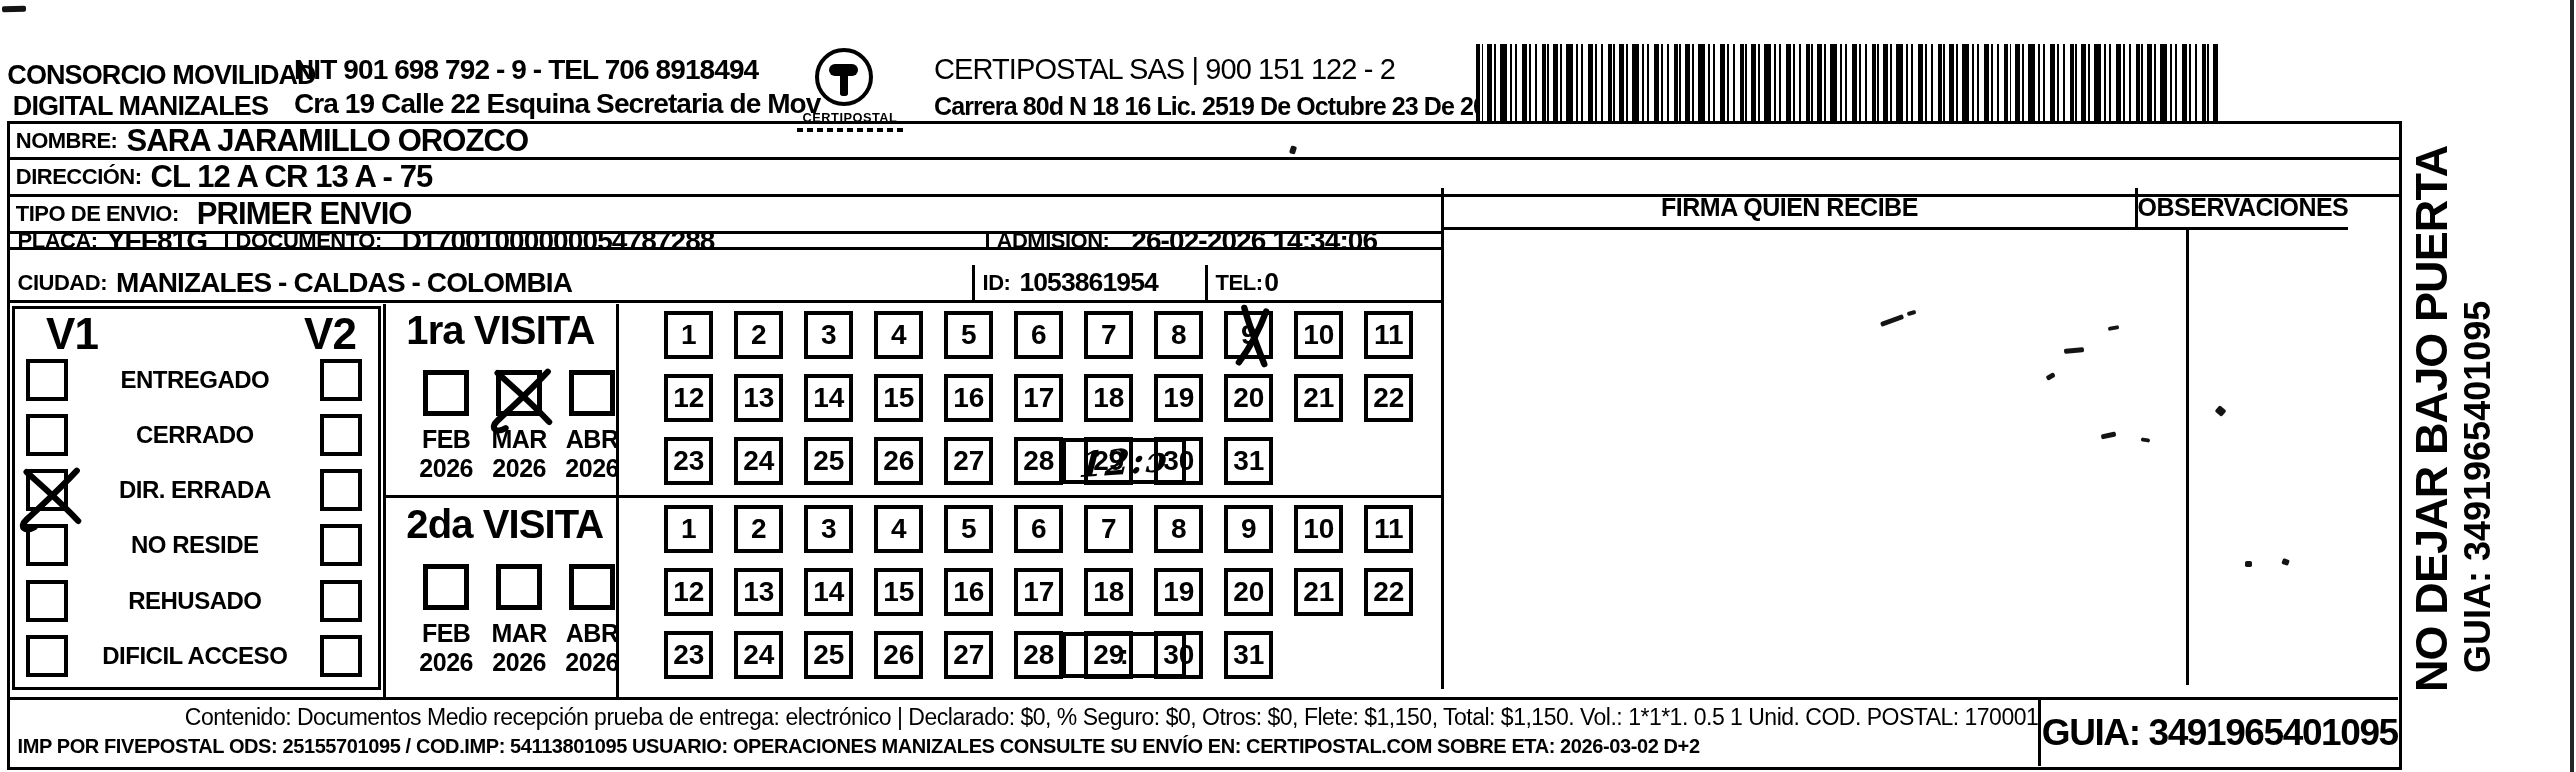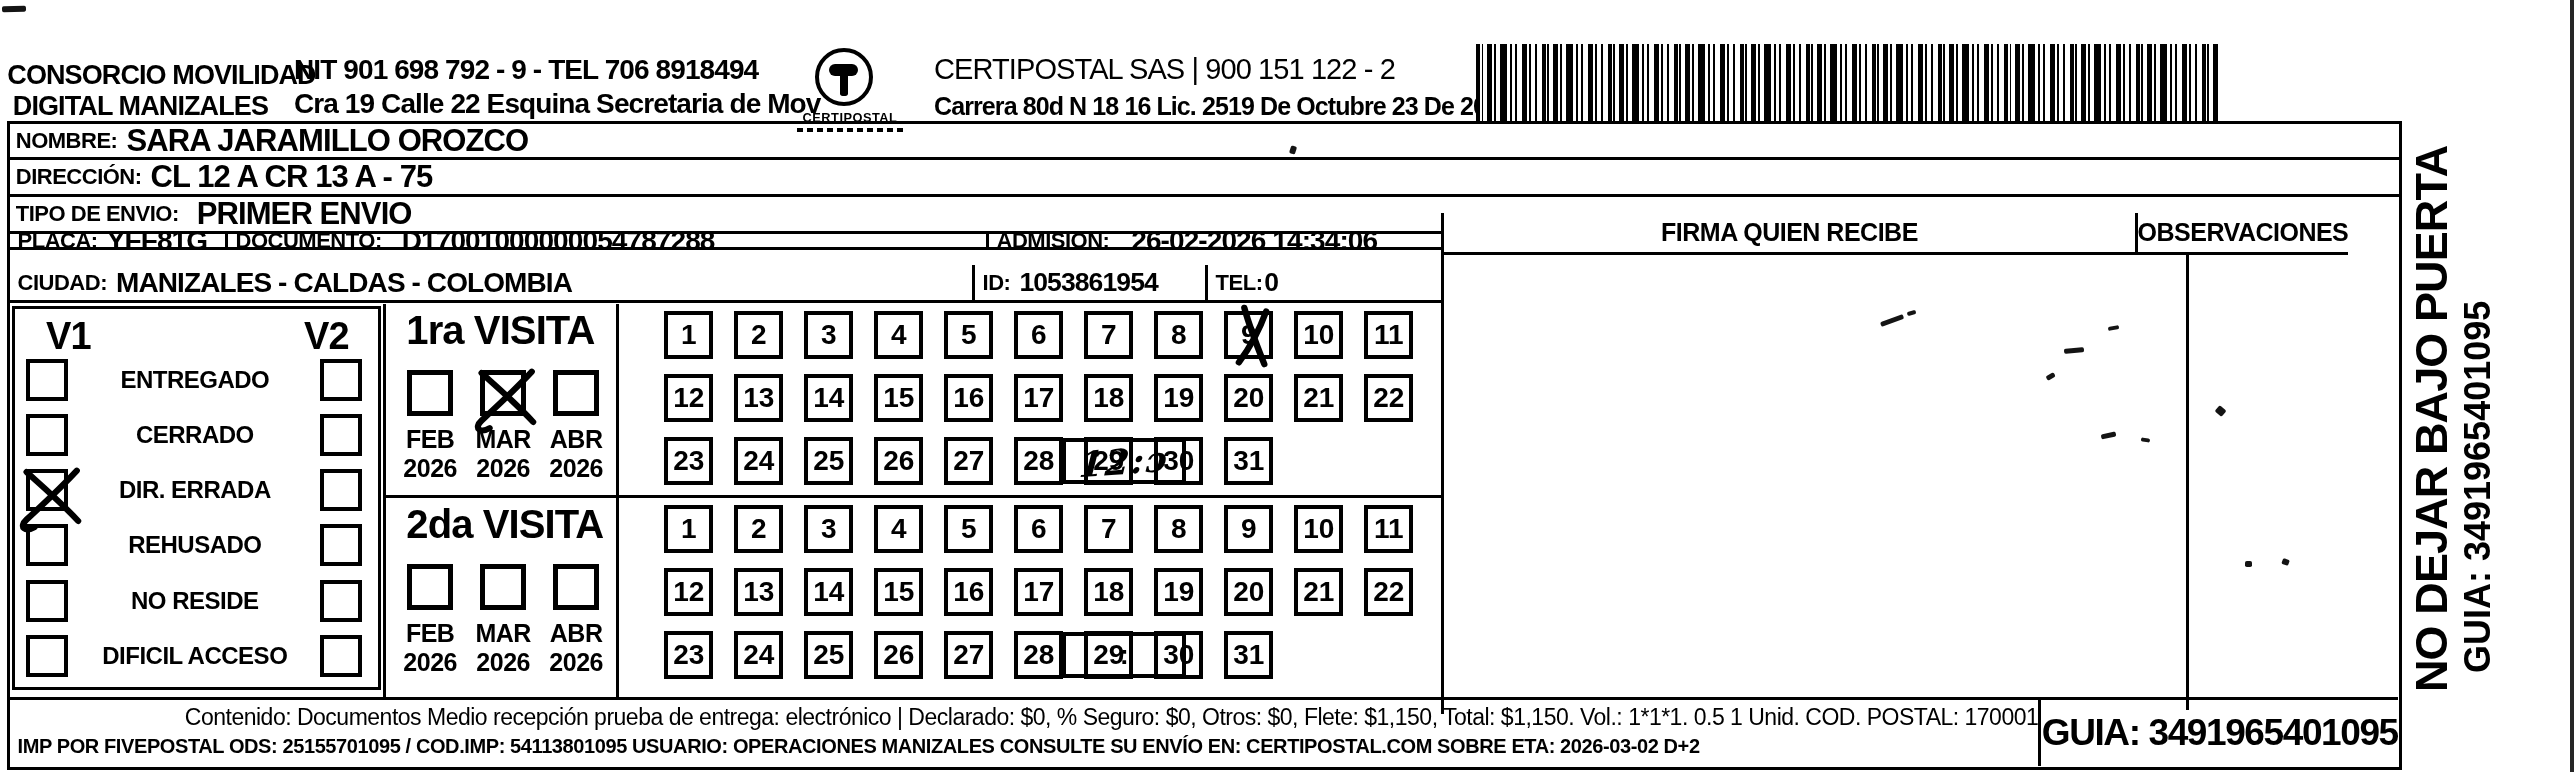--- a/index.html
+++ b/index.html
@@ -52,52 +52,52 @@
   .cell-ciudad { width:962px; }
   .cell-id { width:233px; }
   .cell-tel { flex:1; }
   .row-placa .fvalue, .row-ciudad .fvalue { font-size:28px; }
   .cell-id .fvalue, .cell-tel .fvalue { font-size:26.5px; }
   .cell-tel .flabel { margin-right:1.8px; }
 
   
   .visits { position:absolute; left:0; top:108px; width:1431px; height:393px; }
   .v1v2 { position:absolute; left:1.8px; top:1.8px; width:369px; height:384px; border:3.7px solid var(--ink); }
-  .vhead { position:absolute; top:6px; font-weight:700; font-size:38px; letter-spacing:-0.9px; }
+  .vhead { position:absolute; top:0px; font-weight:700; font-size:44px; letter-spacing:-0.9px; }
   .vh1 { left:31px; } .vh2 { left:289px; }
   #status-options { position:absolute; top:44px; left:0; right:0; bottom:3.7px; display:flex; flex-direction:column; }
   .st-row { flex:1; display:grid; grid-template-columns:44px 1fr 44px; align-items:center; padding:0 14.6px 0 11px; }
   .st-label { text-align:center; font-weight:700; font-size:24px; letter-spacing:-0.5px; }
   .cbx { width:42px; height:42px; border:4.6px solid var(--ink); position:relative; }
 
   .visit { position:absolute; left:373px; width:1058px; border-left:3.7px solid var(--ink); }
   .visit1 { top:0; height:194px; border-bottom:3.7px solid var(--ink); }
   .visit2 { top:194px; height:199px; }
   .v-title { position:absolute; left:20px; top:3.7px; font-weight:700; font-size:40px; letter-spacing:-0.9px; white-space:nowrap; }
-  .months { position:absolute; left:0; top:66px; width:230px; display:flex; padding:0 7.3px 0 11px; gap:7.3px; }
+  .months { position:absolute; left:16px; top:66px; width:230px; display:flex; padding:0 7.3px 0 11px; gap:7.3px; }
   .mcol { flex:1; display:flex; flex-direction:column; align-items:center; }
   .mcb { width:46px; height:46px; border:5.5px solid var(--ink); position:relative; margin-bottom:9px; }
   .mlab, .myear { font-weight:700; font-size:25px; letter-spacing:-0.5px; }
   .days { position:absolute; left:230px; top:0; right:0; bottom:0; border-left:3.7px solid var(--ink); }
   .day-row { position:absolute; left:45px; display:flex; gap:21px; }
   .dr0 { top:7.3px; } .dr1 { top:70px; } .dr2 { top:133px; }
   .day { width:49px; height:48px; border:4.6px solid var(--ink); display:flex; align-items:center; justify-content:center;
          font-weight:700; font-size:28px; position:relative; background:var(--paper); }
   .timebox { position:absolute; left:676px; top:134px; width:124px; height:46px; border:4.6px solid var(--ink);
              display:flex; align-items:center; justify-content:center; font-weight:700; font-size:27px; }
   .timeval.hand { font-family:"DejaVu Serif", serif; font-style:italic; font-weight:700; font-size:35px;
                   transform:rotate(-4deg) skewX(-8deg); letter-spacing:1.8px; }
 
   .handx { position:absolute; left:-12.8px; top:-12.8px; width:68px; height:71px; overflow:visible; }
   .handx path, .dayx path { stroke:var(--ink); stroke-width:9; fill:none; stroke-linecap:round; }
   .dayx { position:absolute; left:0px; top:-11px; width:49px; height:64px; overflow:visible; }
   .dayx path { stroke-width:7; }
 
   
-  .right-col { position:absolute; left:1431px; top:89px; width:907px; height:501px; border-left:3.7px solid var(--ink);text-align:right; }
+  .right-col { position:absolute; left:1431px; top:64px; width:907px; height:501px; border-left:3.7px solid var(--ink);text-align:right; }
   .sig-head { display:flex; height:42px; border-bottom:3.7px solid var(--ink); }
   .sig-head .hcell { display:flex; align-items:center; justify-content:center; font-weight:700; font-size:25px; letter-spacing:-0.5px; }
   .hcell-firma { width:742px; }
   .hcell-obs { flex:1; border-left:3.7px solid var(--ink); }
   .sig-body { display:flex; height:455px; }
   .firma-space { width:742px; }
   .obs-space { flex:1; border-left:3.7px solid var(--ink); }
 
   
   .tfoot { position:absolute; left:0; top:573px; width:2388px; height:69px; border-top:3.7px solid var(--ink); display:flex; }
@@ -206,26 +206,26 @@
                   <svg class="handx" viewBox="0 0 100 100">
                     <path d="M14 14 C36 34 60 54 90 86"></path>
                     <path d="M88 12 C62 40 38 62 14 84 C2 95 12 103 26 95"></path>
                   </svg>
                 </span>
                 <span class="st-label">DIR. ERRADA</span>
                 <span class="cbx"></span>
               </div>
               <div class="st-row">
                 <span class="cbx"></span>
+                <span class="st-label">NO RESIDE</span>
+                <span class="cbx"></span>
+              </div>
+              <div class="st-row">
+                <span class="cbx"></span>
                 <span class="st-label">REHUSADO</span>
-                <span class="cbx"></span>
-              </div>
-              <div class="st-row">
-                <span class="cbx"></span>
-                <span class="st-label">NO RESIDE</span>
                 <span class="cbx"></span>
               </div>
               <div class="st-row">
                 <span class="cbx"></span>
                 <span class="st-label">DIFICIL ACCESO</span>
                 <span class="cbx"></span>
               </div>
             </div>
         </div>
 

